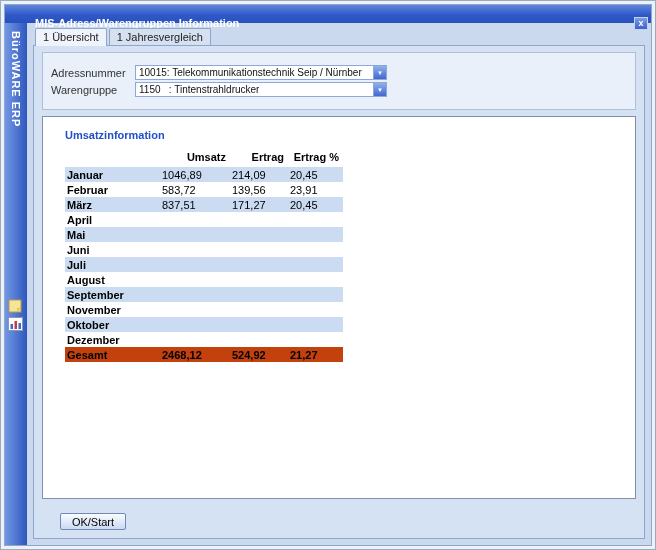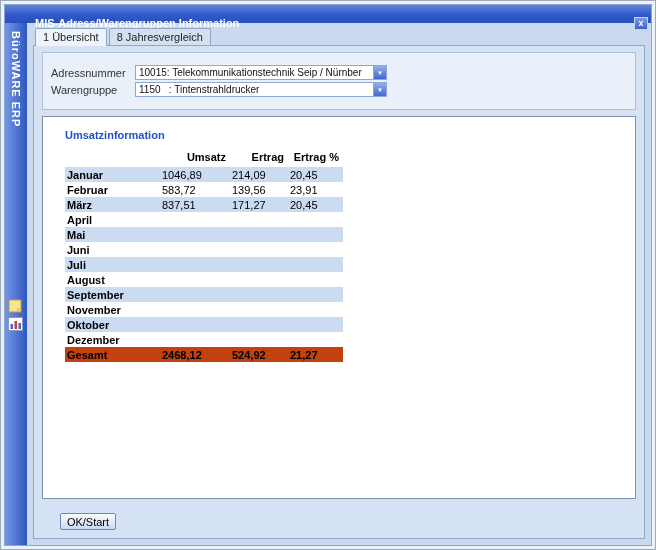--- a/index.html
+++ b/index.html
@@ -117,21 +117,21 @@
   table.data th.lab { text-align:left; }
   table.data td { height:15px; padding:0 4px 0 2px; white-space:nowrap; }
   td.lab { font-weight:bold; text-align:left; }
   td.num { text-align:left; }
   tbody tr:nth-child(odd) { background:#CBDCF2; }
   tbody tr.total { background:#c2410c; }
   tbody tr.total td { font-weight:bold; }
 
   .okbtn {
     margin:14px 0 2px 18px;
-    width:56px; height:17px;
+    width:66px; height:17px;
     font-size:11px; font-family:"Liberation Sans", sans-serif;
     background:linear-gradient(180deg,#FBFDFF,#C9D9F2);
     border:1px solid #7089B8;
     border-radius:2px;
     align-self:flex-start;
     cursor:pointer;
   }
 </style>
 </head>
 <body>
@@ -163,21 +163,21 @@
               <rect x="10.5" y="6" width="2.5" height="6" fill="#3E68CC"></rect>
             </svg>
           </span>
         </div>
       </div>
 
       <div class="content">
 
         <div class="tabs">
           <div class="tab active">1 Übersicht</div>
-          <div class="tab">8 Jahresvergleich</div>
+          <div class="tab">1 Jahresvergleich</div>
         </div>
 
         <div class="tabpage">
 
           <div class="formbox">
             <div class="formrow">
               <span class="flabel">Adressnummer</span>
               <div class="field">
                 <span class="fvalue">10015: Telekommunikationstechnik Seip / Nürnber</span>
                 <span class="spin">▾</span>

